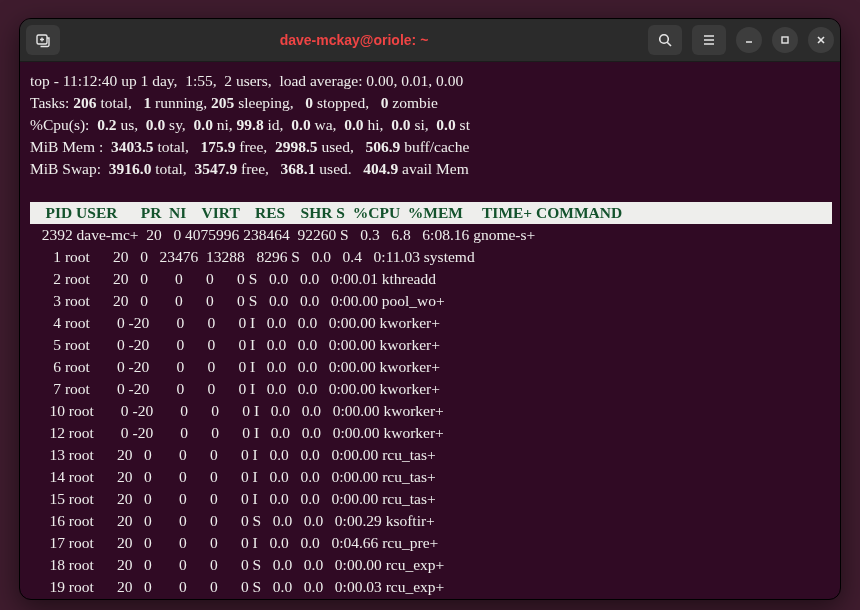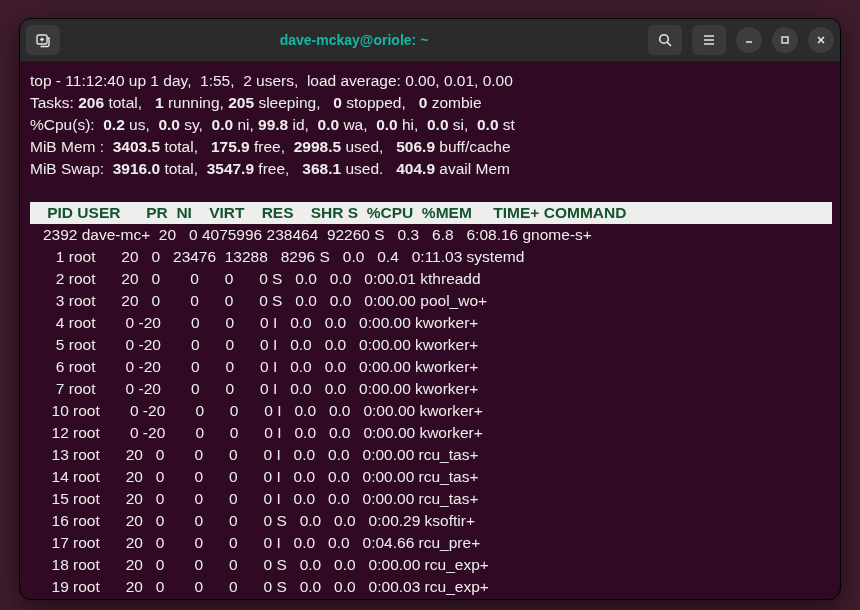--- a/index.html
+++ b/index.html
@@ -45,31 +45,31 @@
   }
   .tb-btn.round {
     width: 26px;
     height: 26px;
     border-radius: 50%;
     background: #3d3d3d;
   }
   .title {
     flex: 1;
     text-align: center;
-    color: #14b8a6;
+    color: #ef4444;
     font-size: 14px;
     font-weight: 600;
   }
   .right-cluster {
     display: flex;
     align-items: center;
     gap: 10px;
   }
   .term {
-    font-family: Liberation Sans, sans-serif;
+    font-family: Liberation Serif, serif;
     font-size: 15.5px;
     line-height: 22px;
     color: #eeeeec;
     padding: 8px 8px 8px 10px;
     white-space: pre;
   }
   .bold { font-weight: 700; }
   .header-row {
     background: #eeeeec;
     color: #14532d;

